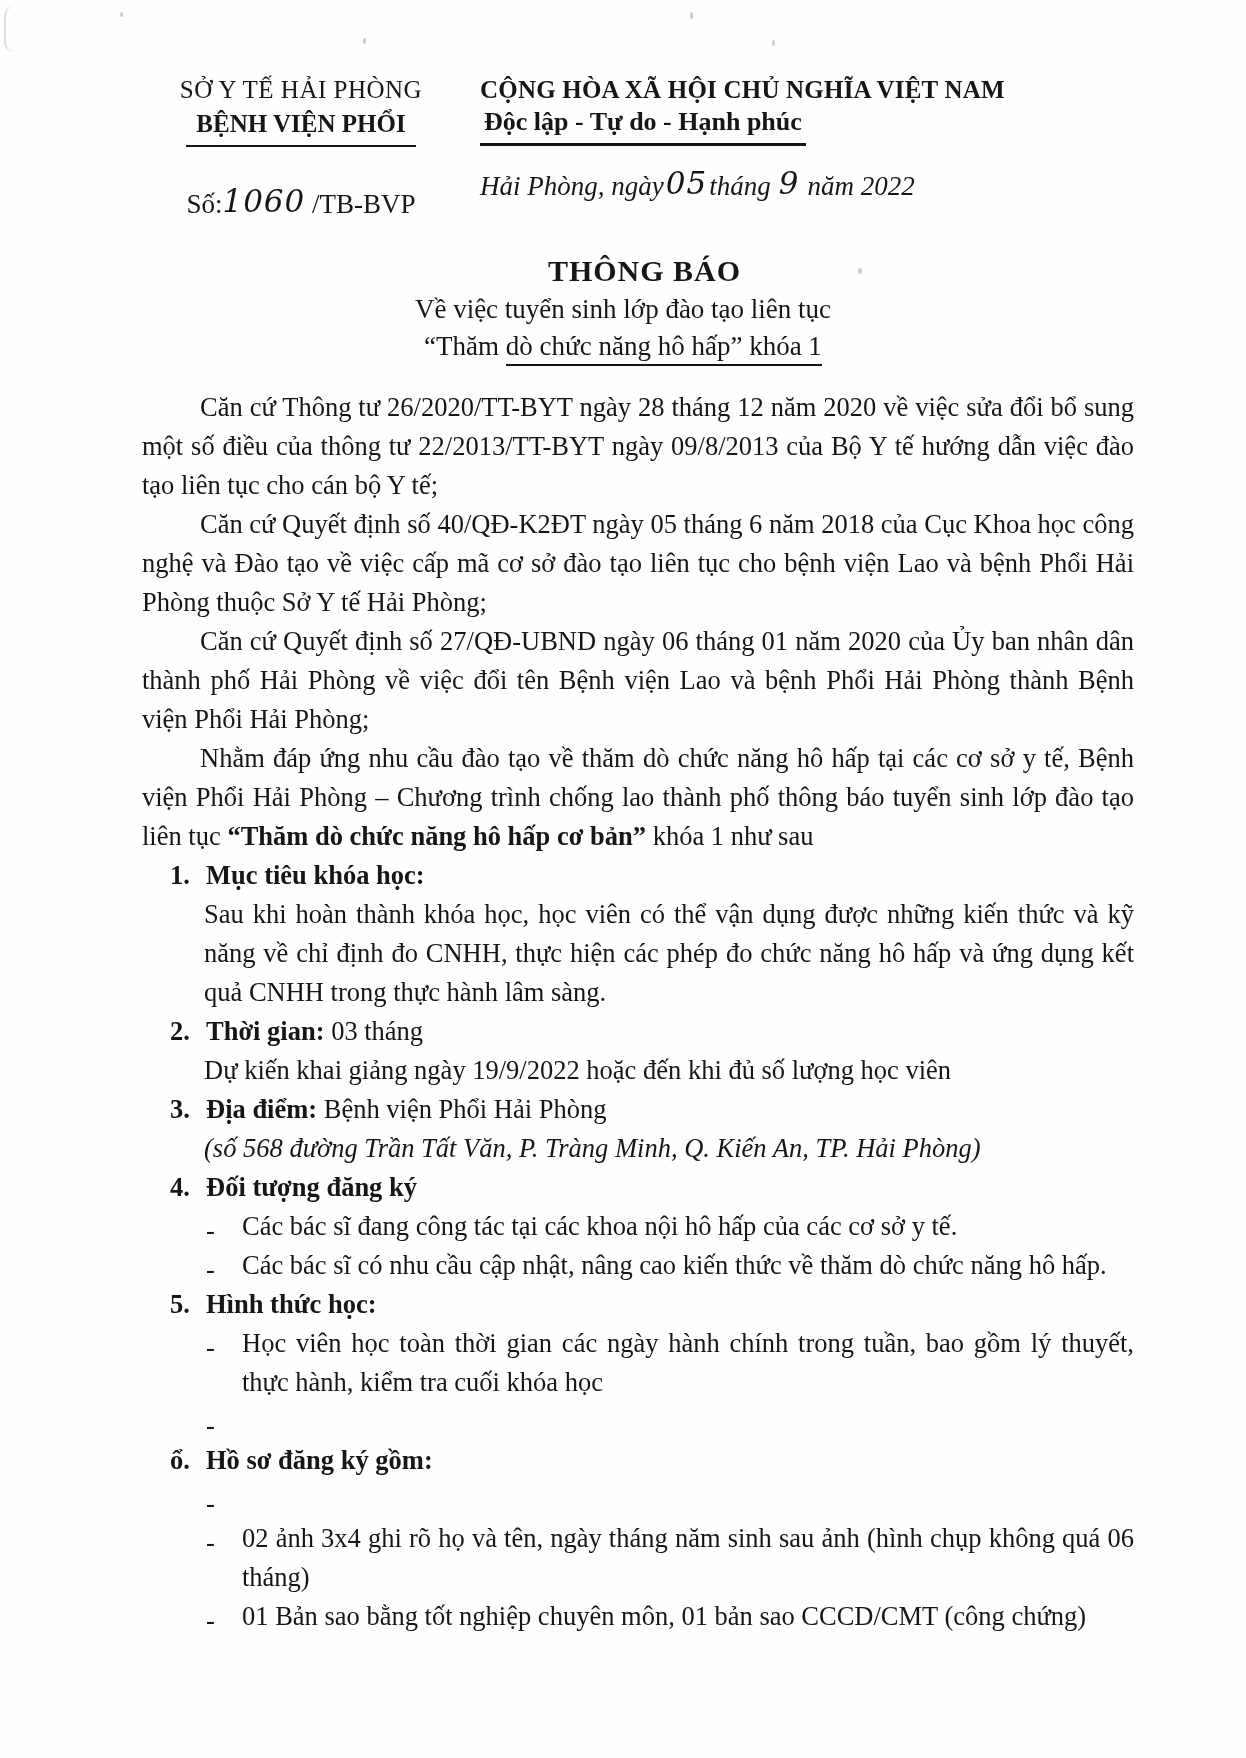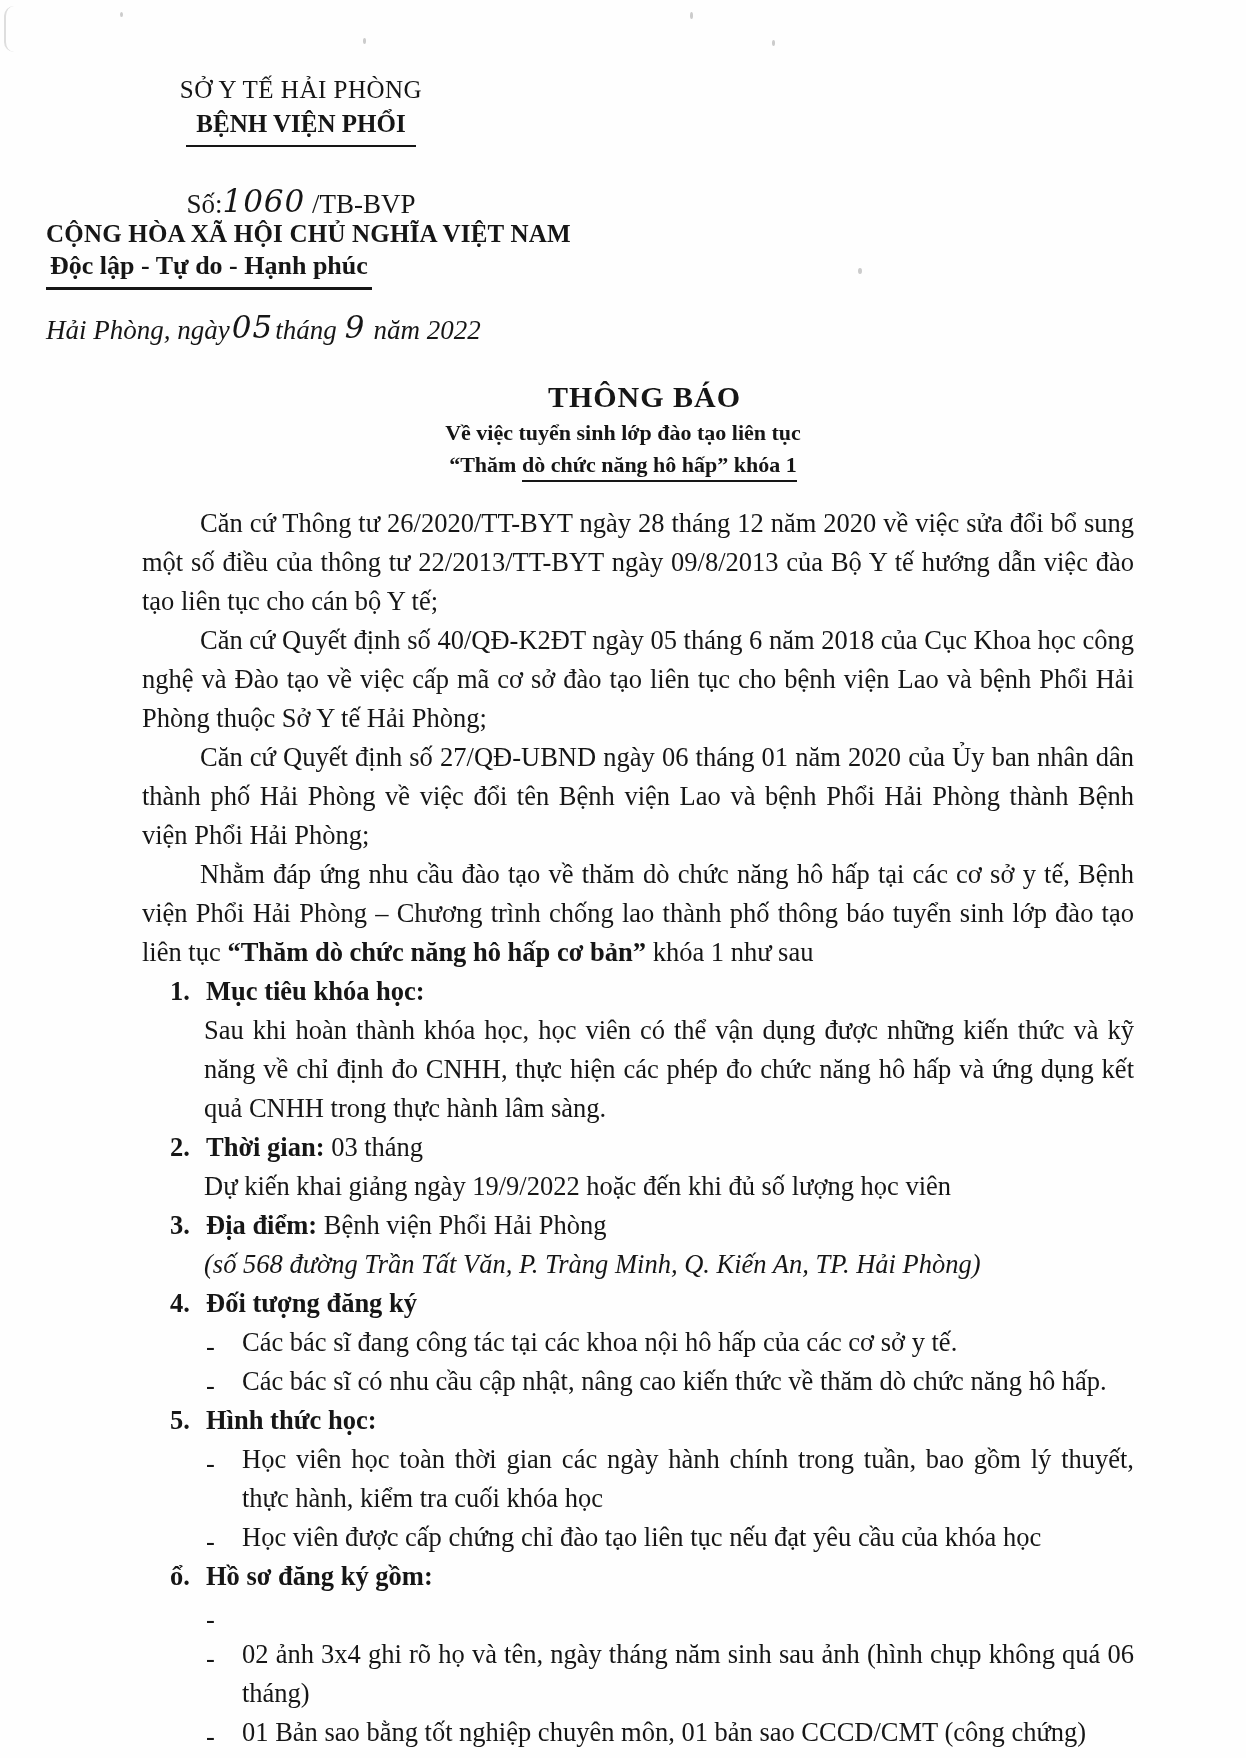--- a/index.html
+++ b/index.html
@@ -15,42 +15,42 @@
   
   .speck { position:absolute; background:#9a9a9a; opacity:.5; border-radius:50%; }
   .speck.s1 { left:120px; top:12px;  width:3px; height:5px; }
   .speck.s2 { left:363px; top:38px;  width:3px; height:6px; }
   .speck.s3 { left:690px; top:12px;  width:3px; height:7px; }
   .speck.s4 { left:772px; top:40px;  width:3px; height:6px; }
   .speck.s5 { left:858px; top:268px; width:4px; height:6px; }
   .corner-mark { position:absolute; left:4px; top:6px; width:10px; height:46px;
     border-left:2px solid #c9c9c9; border-radius:10px 0 0 10px; opacity:.6; }
 
-  .header { display:flex; padding-top:76px;flex-direction:column; }
+  .header { display:flex; padding-top:76px; }
   .header-left  { margin-left:168px; width:266px; text-align:center; }
   .header-right { margin-left:46px;  width:540px; text-align:left; }
 
   .hl-line1 { font-size:25px; letter-spacing:.5px; }
   .hl-line2 { font-size:25px; font-weight:bold; margin-top:6px; }
   .hl-line2 .u-wrap { display:inline-block; border-bottom:2px solid #161616; padding:0 10px 7px; }
   .so-line { margin-top:37px; font-size:27px; white-space:nowrap; }
 
   .hr-line1 { font-size:25px; font-weight:bold; letter-spacing:.2px; }
   .hr-line2 { font-size:26px; font-weight:bold; margin-top:3px; }
   .hr-line2 .u-wrap { display:inline-block; border-bottom:3px solid #161616; padding:0 4px 6px; }
   .date-line { margin-top:20px; font-size:27px; font-style:italic; white-space:nowrap; }
 
   .hand { font-family:"DejaVu Serif", serif; font-style:italic; font-size:31px;
           letter-spacing:1px; position:relative; top:-1px; }
   .hand.day { margin:0 2px 0 2px; }
   .hand.month { margin:0 8px; }
 
   .title-block { text-align:center; margin-top:34px; }
   .title-main { font-size:30px; font-weight:bold; letter-spacing:1px;margin-left:43px; }
-  .title-sub  { font-size:22px; font-weight:bold; margin-top:6px; }
+  .title-sub  { font-size:27px; font-weight:normal; margin-top:6px; }
   .part-underline { border-bottom:2.5px solid #161616; padding-bottom:3px; }
 
   .content { margin-left:142px; width:992px; font-size:26.5px; line-height:39px;
              margin-top:26px; text-align:justify; }
   .para { margin:0; text-indent:58px; }
 
   .sec-head { display:flex; margin-left:28px; font-weight:bold; }
   .sec-num  { width:36px; flex:none; }
   .sec-inline { font-weight:normal; white-space:pre; }
   .sec-body { margin:0 0 0 62px; }
@@ -151,21 +151,20 @@
       <div class="sec-head">
         <span class="sec-num">5.</span>
           <span>Hình thức học:</span>
       </div>
       <div class="bullet">
         <span class="dash">-</span>
           <span>Học viên học toàn thời gian các ngày hành chính trong tuần, bao gồm lý thuyết, thực hành, kiểm tra cuối khóa học</span>
       </div>
       <div class="bullet">
         <span class="dash">-</span>
-          <span>Học viên được cấp chứng chỉ đào tạo liên tục nếu đạt yêu cầu của khóa học</span>
       </div>
     </div>
 
     <div class="section">
       <div class="sec-head">
         <span class="sec-num">ổ.</span>
           <span>Hồ sơ đăng ký gồm:</span>
       </div>
       <div class="bullet">
         <span class="dash">-</span>

